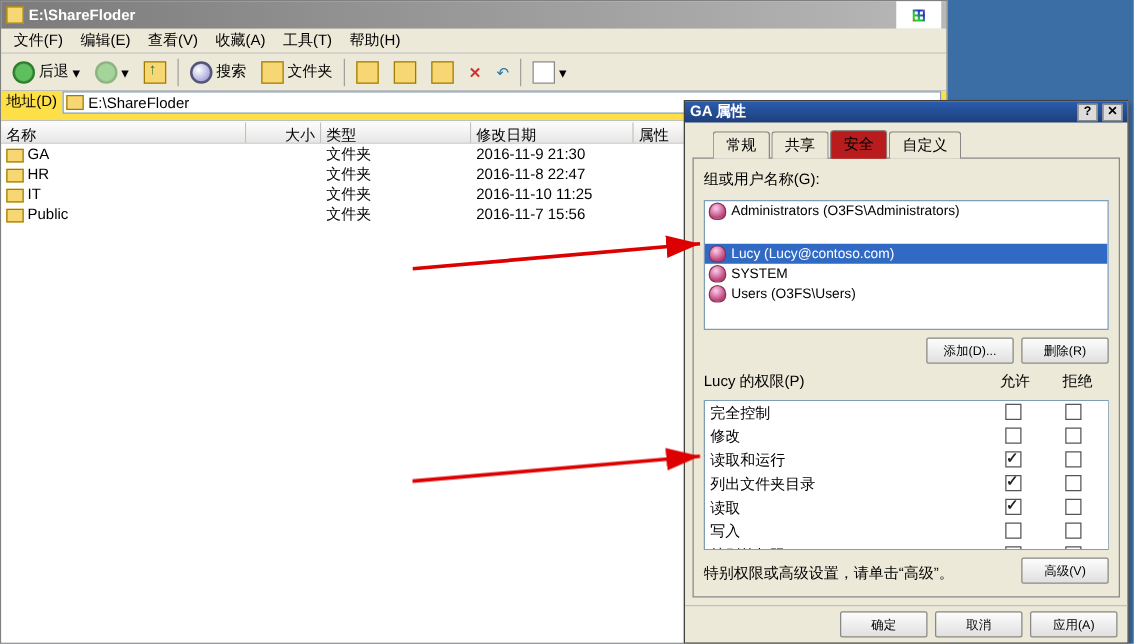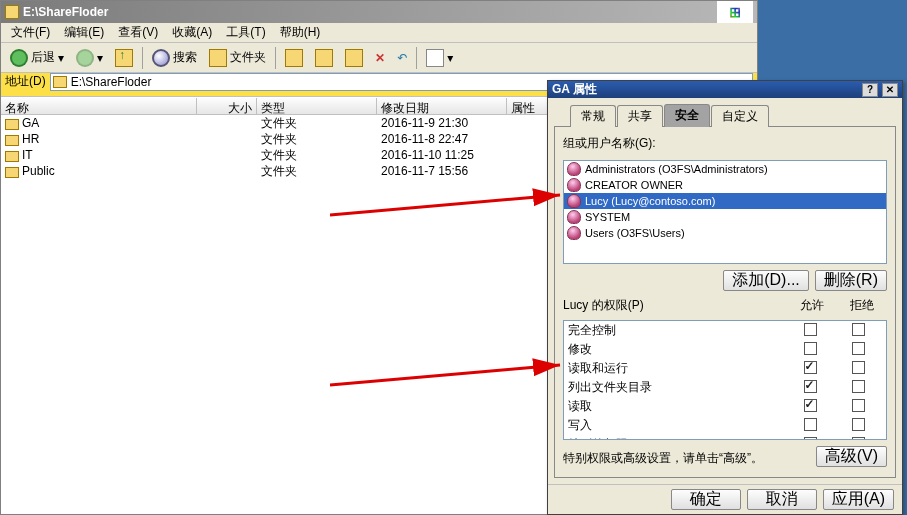--- a/index.html
+++ b/index.html
@@ -123,42 +123,42 @@
     color:#000;font-size:10px;font-weight:bold;
     display:flex;align-items:center;justify-content:center;line-height:1;
   }
   .dlgbody{flex:1;padding:6px;display:flex;flex-direction:column;}
   .tabs{display:flex;position:relative;top:1px;padding-left:16px;}
   .tab{
     padding:2px 10px;border:1px solid #888;border-bottom:none;
     background:#ece9d8;margin-right:1px;
     border-top-left-radius:3px;border-top-right-radius:3px;
   }
-  .tab.active{background:#a3a3a3;z-index:2;padding-bottom:3px;margin-top:-1px;font-weight:bold;}
+  .tab.active{background:#b91c1c;z-index:2;padding-bottom:3px;margin-top:-1px;}
   .tabpane{
     flex:1;border:1px solid #888;background:#ece9d8;
     padding:8px;display:flex;flex-direction:column;gap:6px;
   }
   .glabel{margin-bottom:2px;}
   .ulist{
     border:1px solid #7f9db9;background:#fff;height:104px;overflow-y:auto;
   }
   .urow{display:flex;align-items:center;gap:4px;padding:1px 3px;font-family:Tahoma,sans-serif;font-size:11px;}
-  .urow.sel{background:#316ac5;color:#fff;}
+  .urow.sel{background:#316ac5;color:#fff;margin-top:18px;}
   .urow .uicon{
     width:14px;height:14px;flex-shrink:0;
     background:radial-gradient(circle at 40% 30%,#fce,#b47 70%);
     border-radius:50% 50% 40% 40%;border:1px solid #835;
   }
   .btnrow{display:flex;justify-content:flex-end;gap:6px;}
   .wbtn{
     min-width:70px;height:21px;border:1px solid #888;
     background:linear-gradient(#fdfdfd,#e0e0e0);
     padding:0 8px;display:flex;align-items:center;justify-content:center;
-    border-radius:2px;font-size:16px;
+    border-radius:2px;font-size:10px;
   }
   .permhdr{display:flex;}
   .permhdr .pl{flex:1;}
   .permhdr .ph{width:50px;text-align:center;}
   .permbox{
     border:1px solid #7f9db9;background:#fff;height:120px;
     overflow-y:scroll;position:relative;
   }
   .prow{display:flex;align-items:center;padding:1px 4px;}
   .prow .pn{flex:1;}
@@ -321,24 +321,20 @@
         <div class="tab">共享</div>
         <div class="tab active">安全</div>
         <div class="tab">自定义</div>
       </div>
     <div class="tabpane">
       <div class="glabel">组或用户名称(G):</div>
       <div class="ulist" id="ulist">
           <div class="urow">
             <span class="uicon"></span>
             <span>Administrators (O3FS\Administrators)</span>
-          </div>
-          <div class="urow">
-            <span class="uicon"></span>
-            <span>CREATOR OWNER</span>
           </div>
           <div class="urow sel">
             <span class="uicon"></span>
             <span>Lucy (Lucy@contoso.com)</span>
           </div>
           <div class="urow">
             <span class="uicon"></span>
             <span>SYSTEM</span>
           </div>
           <div class="urow">

